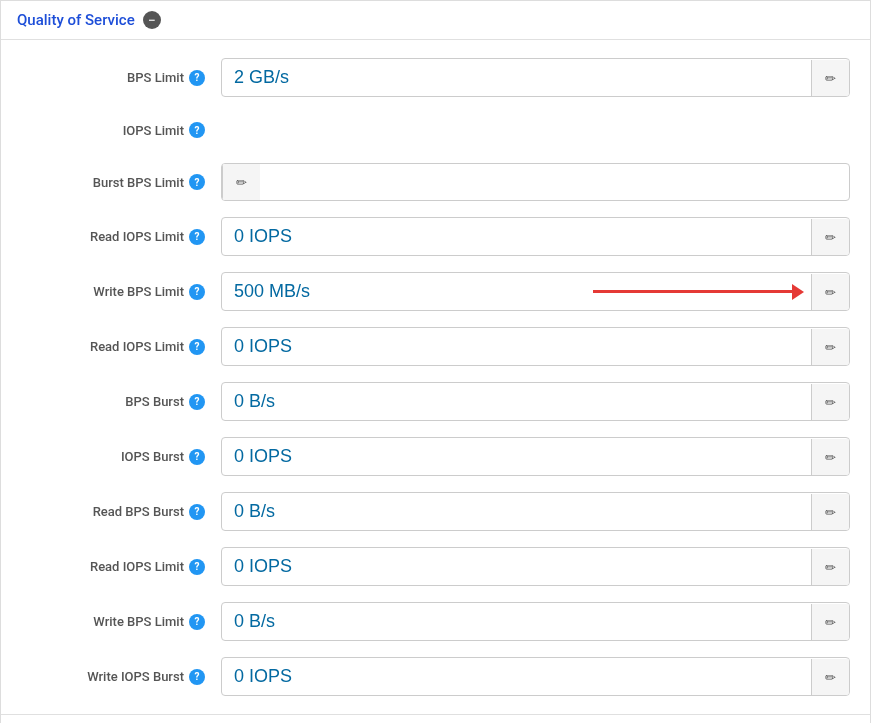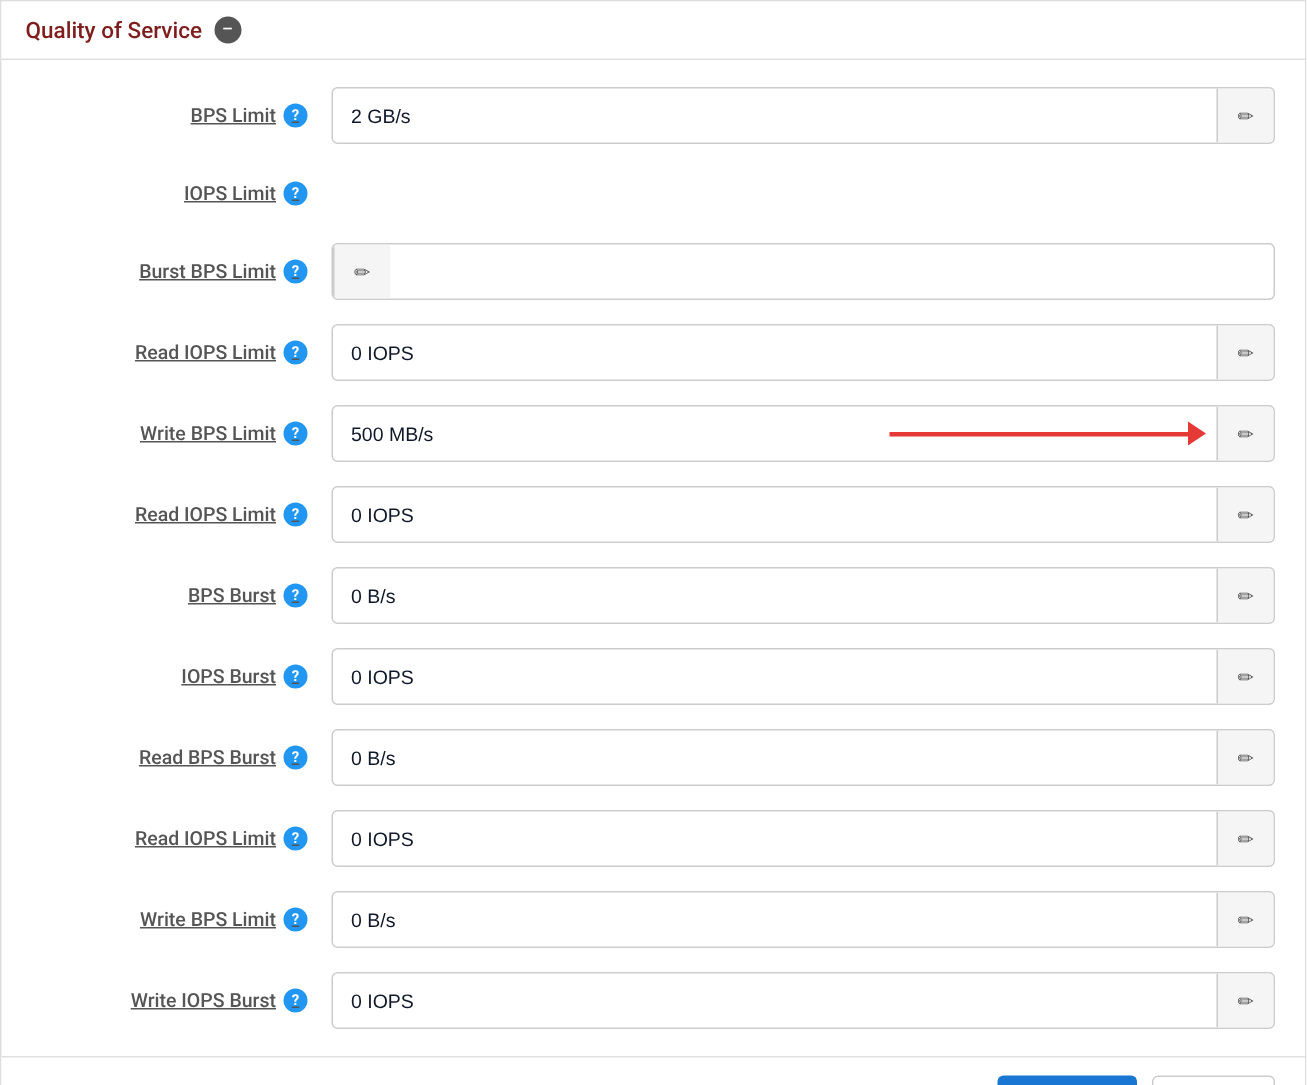--- a/index.html
+++ b/index.html
@@ -23,21 +23,21 @@
       display: flex;
       align-items: center;
       padding: 10px 16px;
       border-bottom: 1px solid #e0e0e0;
       background: #fff;
     }
 
     .section-title {
       font-size: 15px;
       font-weight: 500;
-      color: #7f1d1d;
+      color: #1d4ed8;
       margin-right: 8px;
     }
 
     .collapse-icon {
       width: 18px;
       height: 18px;
       background: #555;
       border-radius: 50%;
       display: inline-flex;
       align-items: center;
@@ -64,21 +64,20 @@
       width: 200px;
       text-align: right;
       padding-right: 16px;
       font-size: 13px;
       font-weight: 500;
       color: #555;
       display: flex;
       align-items: center;
       justify-content: flex-end;
       gap: 5px;
-      text-decoration: underline;
     }
 
     .help-icon {
       display: inline-flex;
       align-items: center;
       justify-content: center;
       width: 16px;
       height: 16px;
       border-radius: 50%;
       background: #2196F3;
@@ -98,22 +97,22 @@
       overflow: hidden;
       background: #fff;
       position: relative;
     }
 
     .input-group input {
       flex: 1;
       border: none;
       outline: none;
       padding: 8px 12px;
-      font-size: 13px;
-      color: #0f172a;
+      font-size: 18px;
+      color: #0369a1;
       background: transparent;
     }
 
     .edit-btn {
       width: 38px;
       height: 36px;
       display: flex;
       align-items: center;
       justify-content: center;
       background: #f5f5f5;

